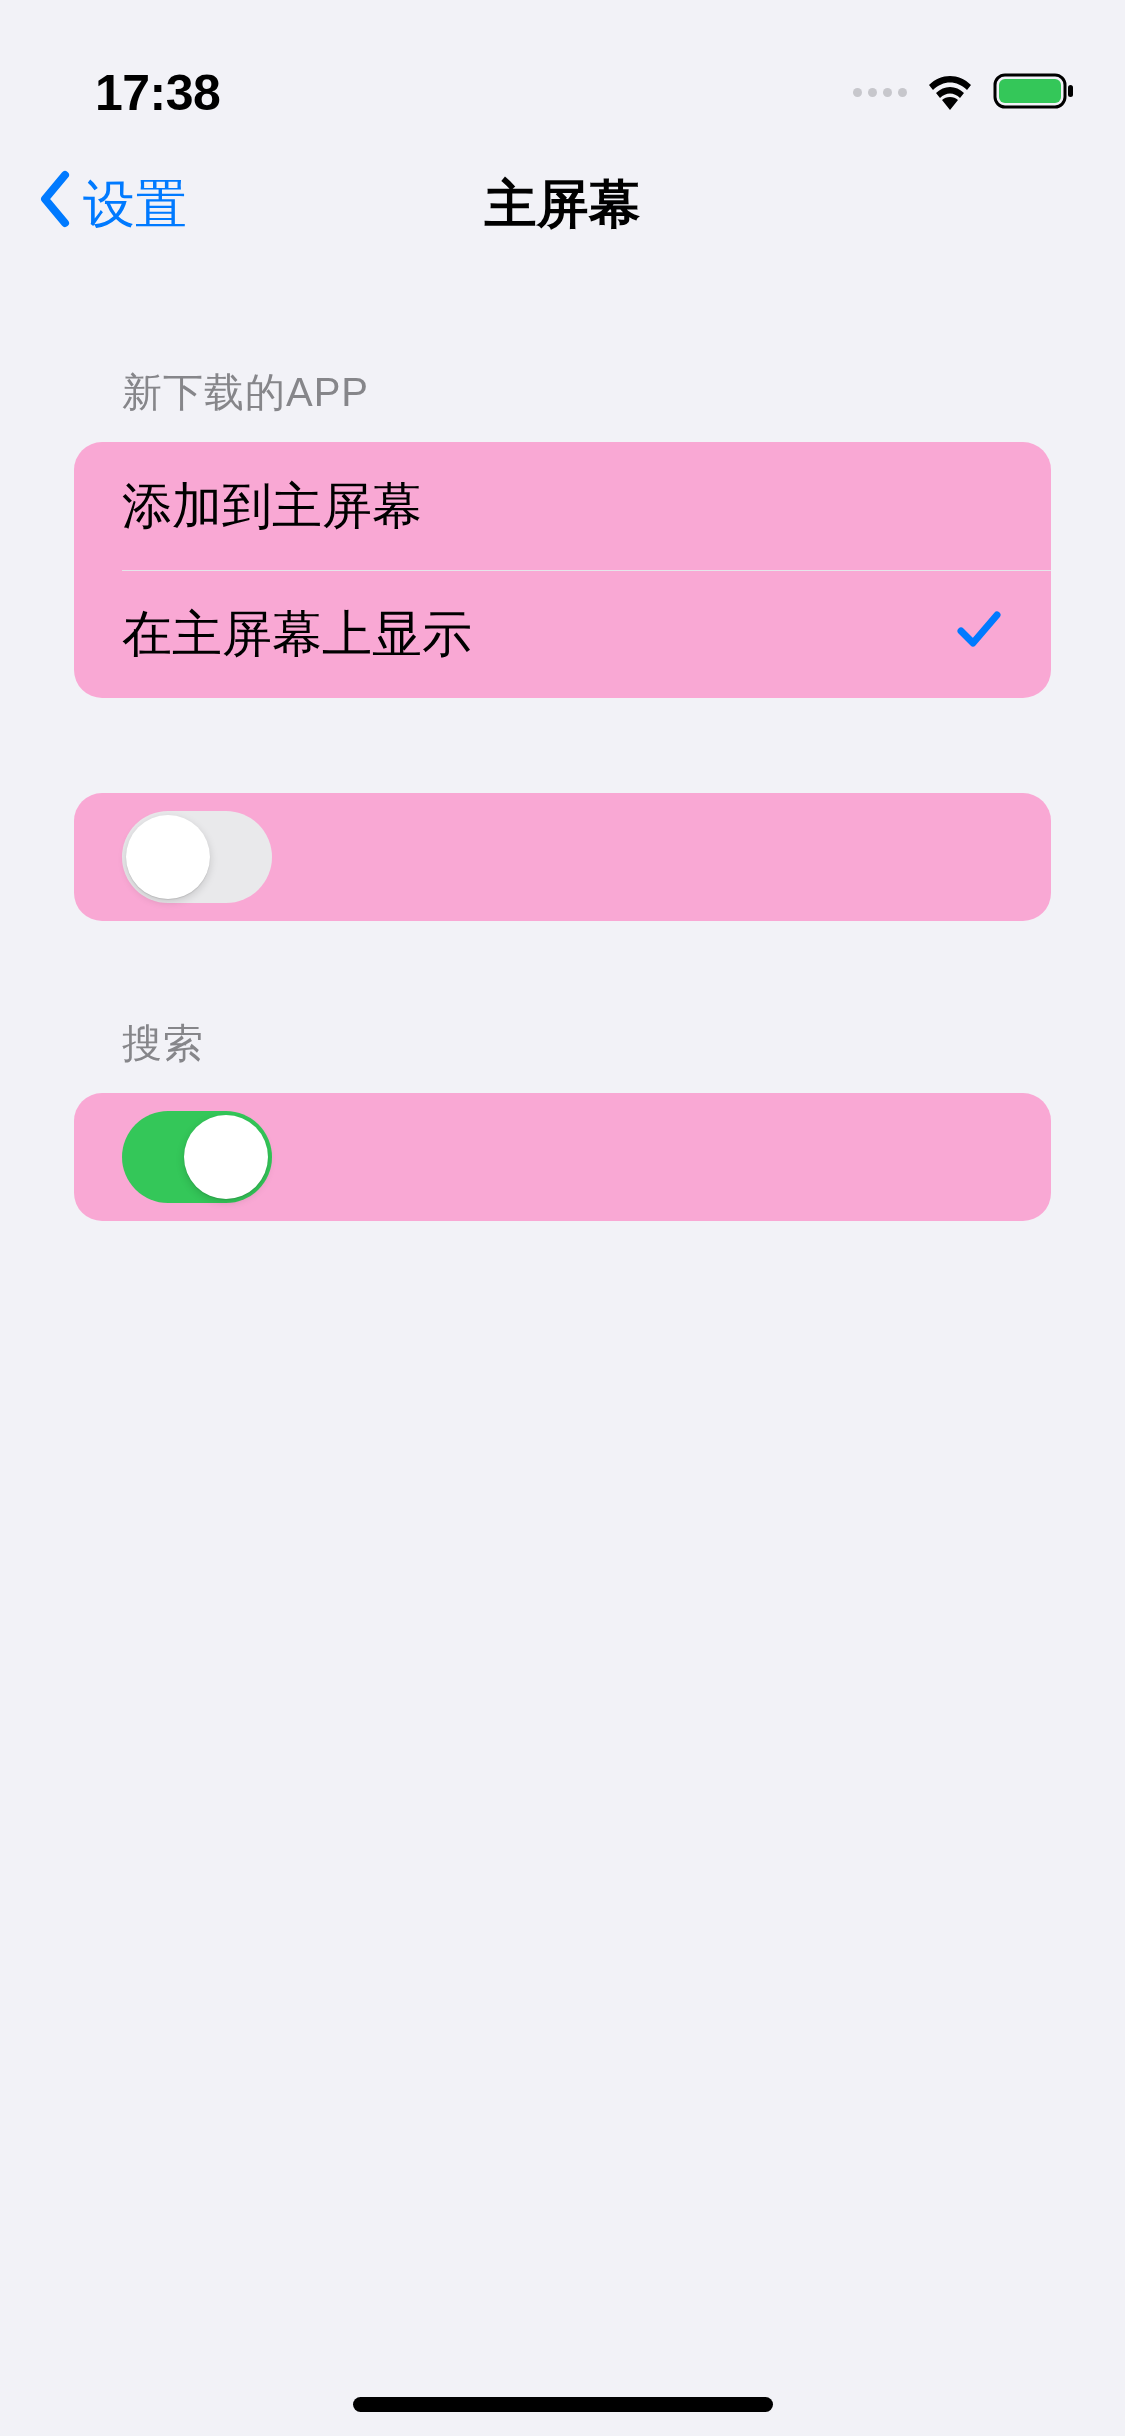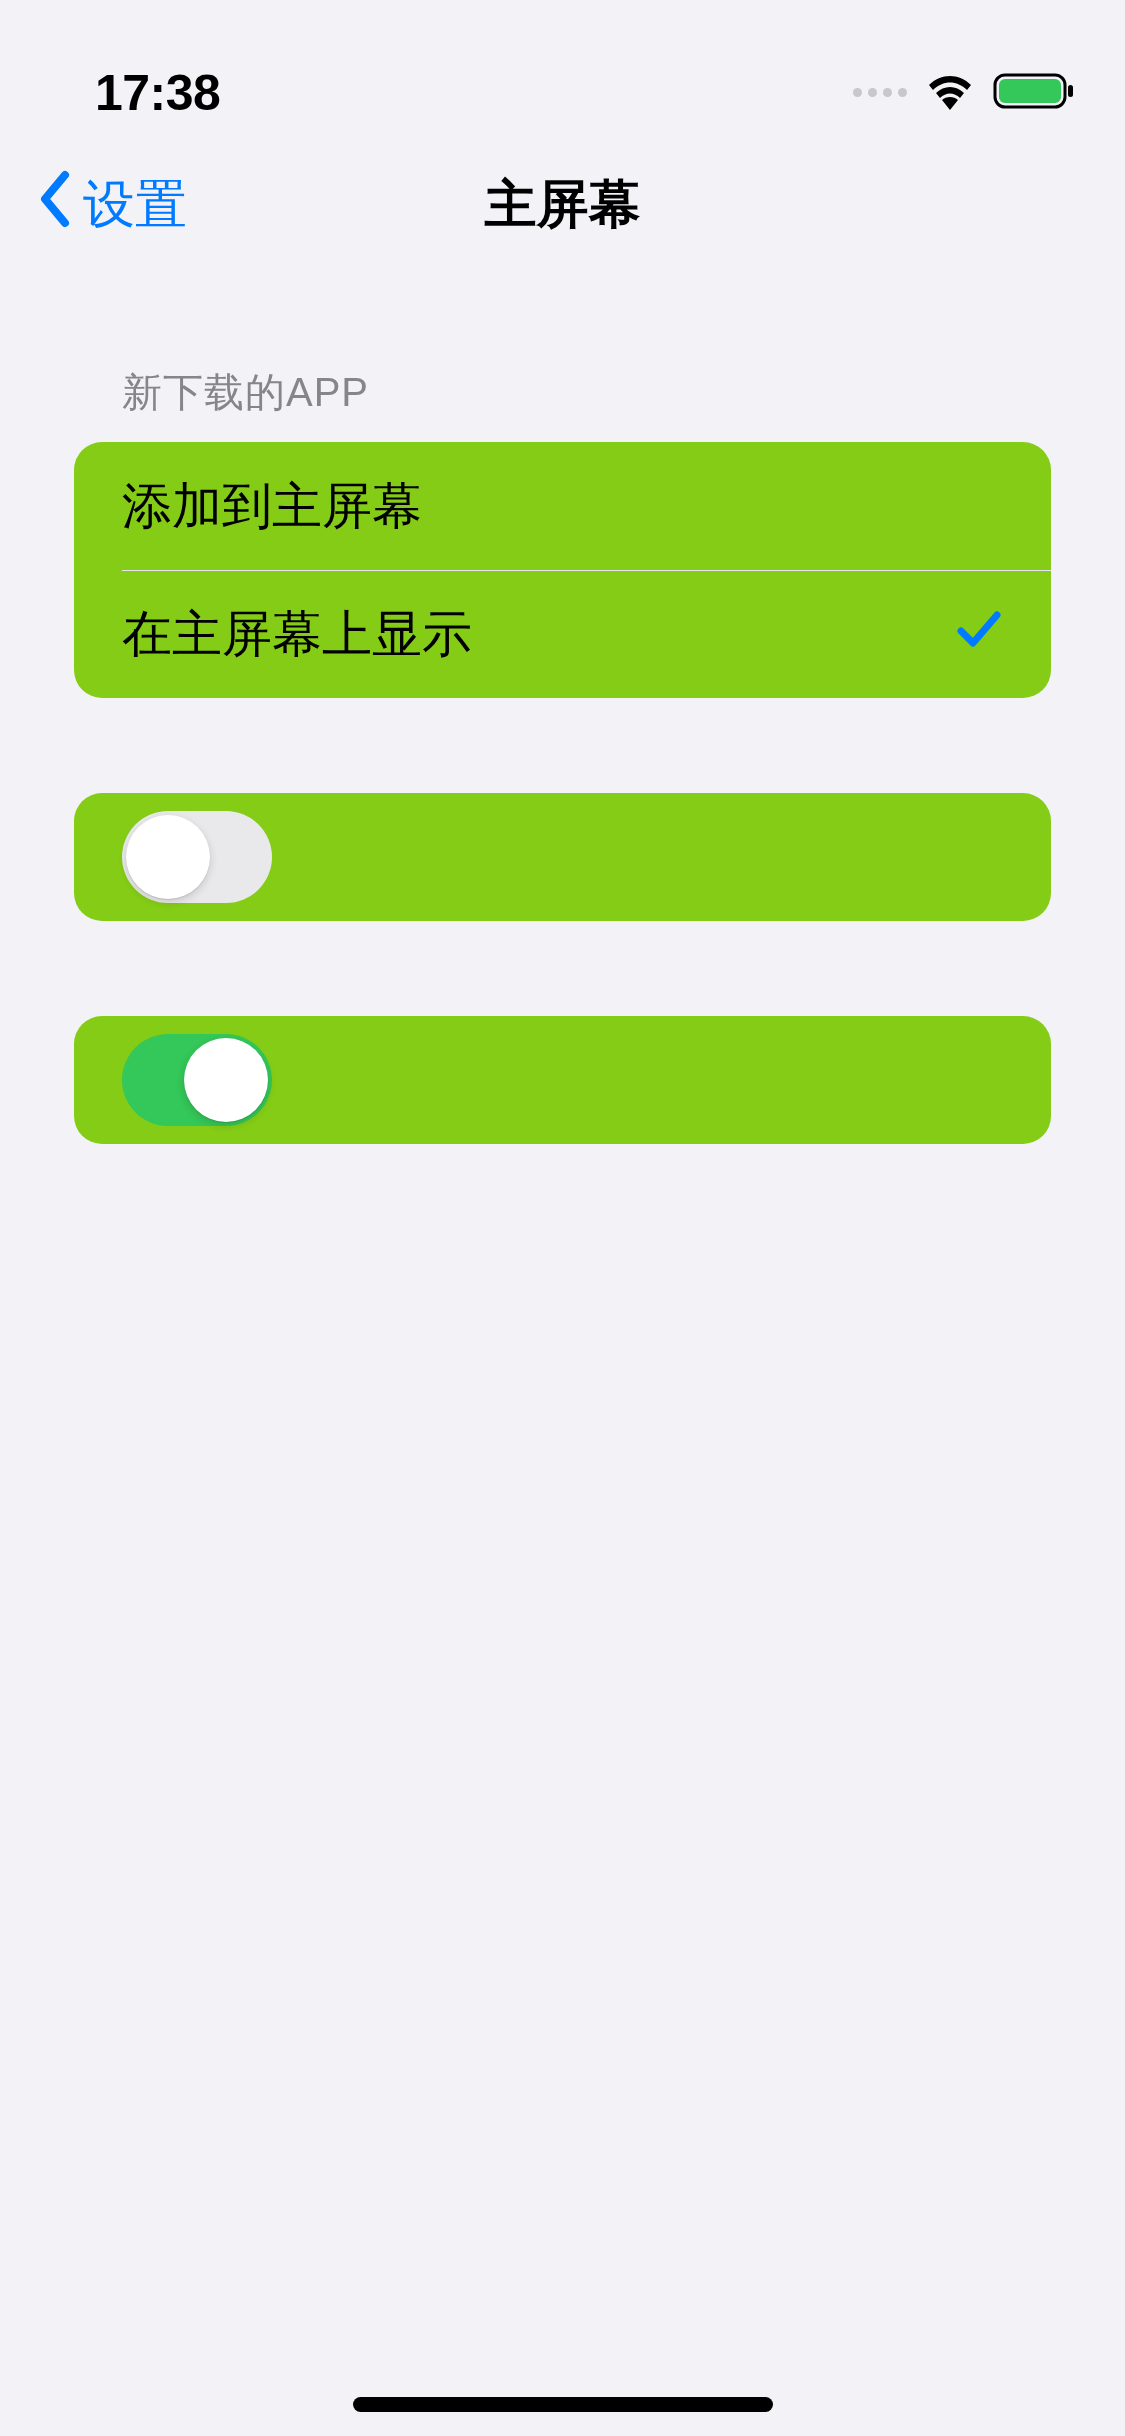--- a/index.html
+++ b/index.html
@@ -90,21 +90,21 @@
       padding: 0 74px;
     }
     .section-header {
       color: #86868a;
       font-size: 40px;
       padding-left: 48px;
       margin-bottom: 22px;
       letter-spacing: 1px;
     }
     .section-group {
-      background: #84cc16;
+      background: #f9a8d4;
       border-radius: 28px;
       overflow: hidden;
     }
     .row {
       display: flex;
       align-items: center;
       justify-content: space-between;
       min-height: 128px;
       padding: 0 48px;
       font-size: 50px;
@@ -225,20 +225,21 @@
   <div class="section-group">
     <div class="row">
       <div class="toggle toggle-off">
         <div class="toggle-knob"></div>
       </div>
     </div>
   </div>
 </div>
 
 <div class="section">
+  <div class="section-header">搜索</div>
   <div class="section-group">
     <div class="row">
       <div class="toggle toggle-on">
         <div class="toggle-knob"></div>
       </div>
     </div>
   </div>
 </div>
 
 <div class="home-indicator"></div>

